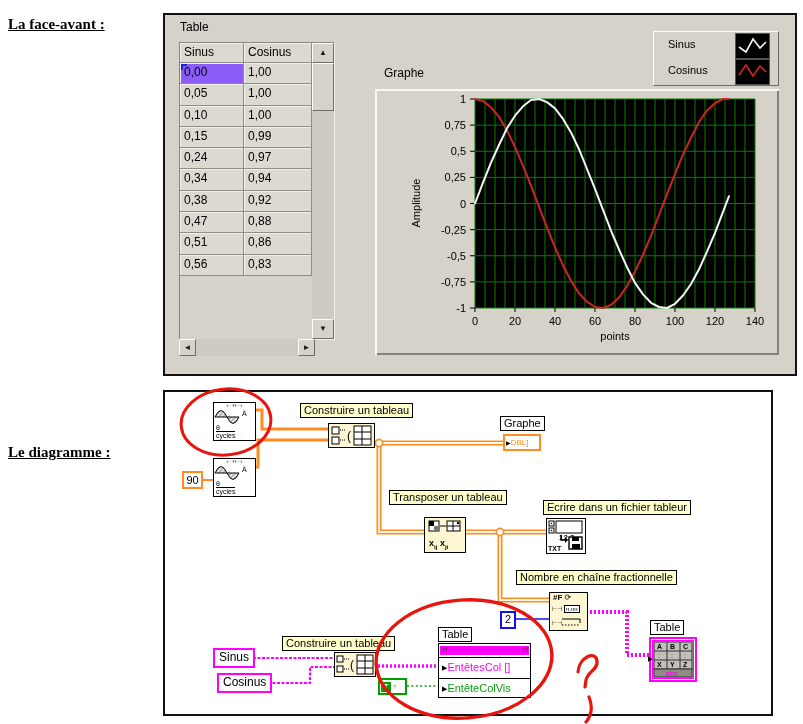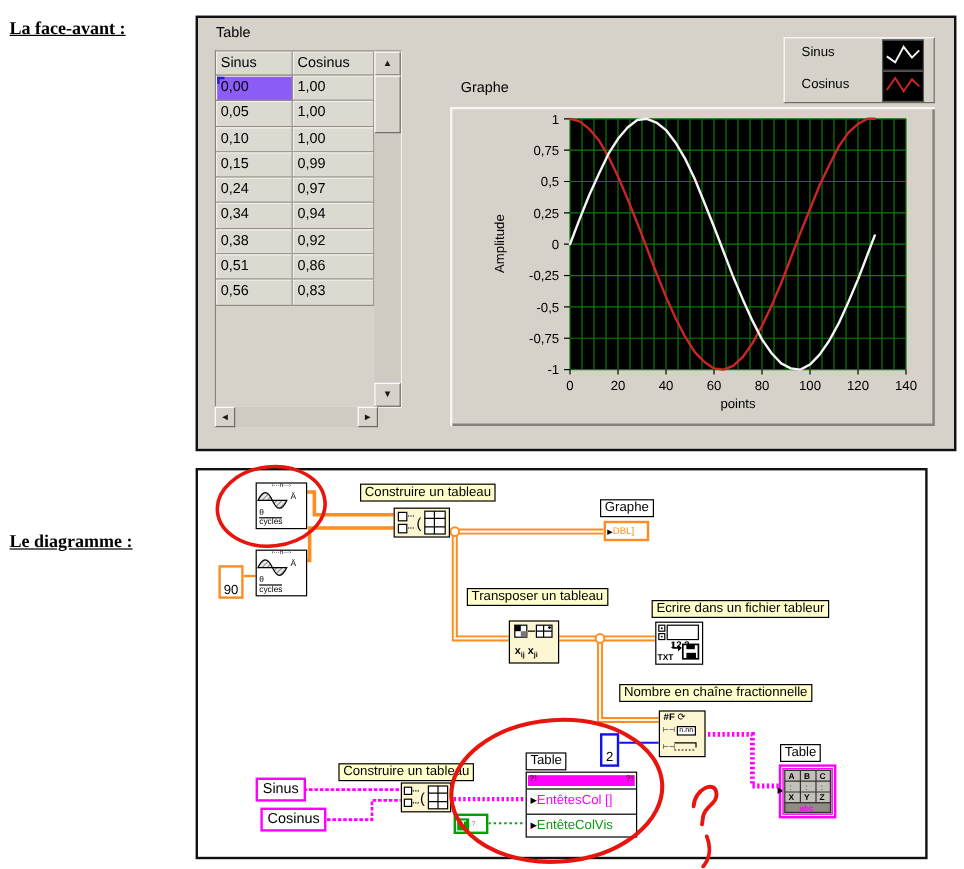--- a/index.html
+++ b/index.html
@@ -45,21 +45,21 @@
       padding:0 3px 1px 3px;white-space:nowrap;z-index:4;}
   .wh-label{position:absolute;background:#fff;border:1px solid #000;font-size:11px;
       padding:0 3px 1px 3px;white-space:nowrap;z-index:4;}
   .node{position:absolute;box-sizing:border-box;z-index:4;}
   .sine-vi{width:43px;height:39px;background:#fff;border:1px solid #000;}
   .sine-top{position:absolute;left:0;top:0;width:100%;text-align:center;font-size:5px;line-height:5px;}
   .sine-theta{position:absolute;left:2px;top:21px;font-size:7px;line-height:7px;}
   .sine-cyc{position:absolute;left:2px;bottom:0;font-size:7px;line-height:8px;border-top:1px solid #000;}
   .fn-node{background:#fcf6d2;border:1px solid #000;}
   .const{position:absolute;background:#fff;font-size:11px;text-align:center;z-index:4;
-      box-sizing:border-box;padding:12px 2px;}
+      box-sizing:border-box;padding:0 2px;}
   .prop-row{position:relative;height:20px;border-top:1px solid #000;font-size:11px;
       line-height:19px;white-space:nowrap;padding-left:3px;}
   .prop-arrow{color:#000;font-size:7px;vertical-align:1px;}
   .tiny{position:absolute;white-space:nowrap;line-height:1;}
   svg.overlay{position:absolute;left:0;top:0;pointer-events:none;}
   #wires{z-index:2;} #annots{z-index:6;}
 </style>
 </head>
 <body>
 
@@ -100,20 +100,24 @@
               <div class="t-cell c0">0,24</div>
               <div class="t-cell c1">0,97</div>
             </div>
             <div class="t-row">
               <div class="t-cell c0">0,34</div>
               <div class="t-cell c1">0,94</div>
             </div>
             <div class="t-row">
               <div class="t-cell c0">0,38</div>
               <div class="t-cell c1">0,92</div>
+            </div>
+            <div class="t-row">
+              <div class="t-cell c0">0,47</div>
+              <div class="t-cell c1">0,88</div>
             </div>
             <div class="t-row">
               <div class="t-cell c0">0,51</div>
               <div class="t-cell c1">0,86</div>
             </div>
             <div class="t-row">
               <div class="t-cell c0">0,56</div>
               <div class="t-cell c1">0,83</div>
             </div>
           </div>

